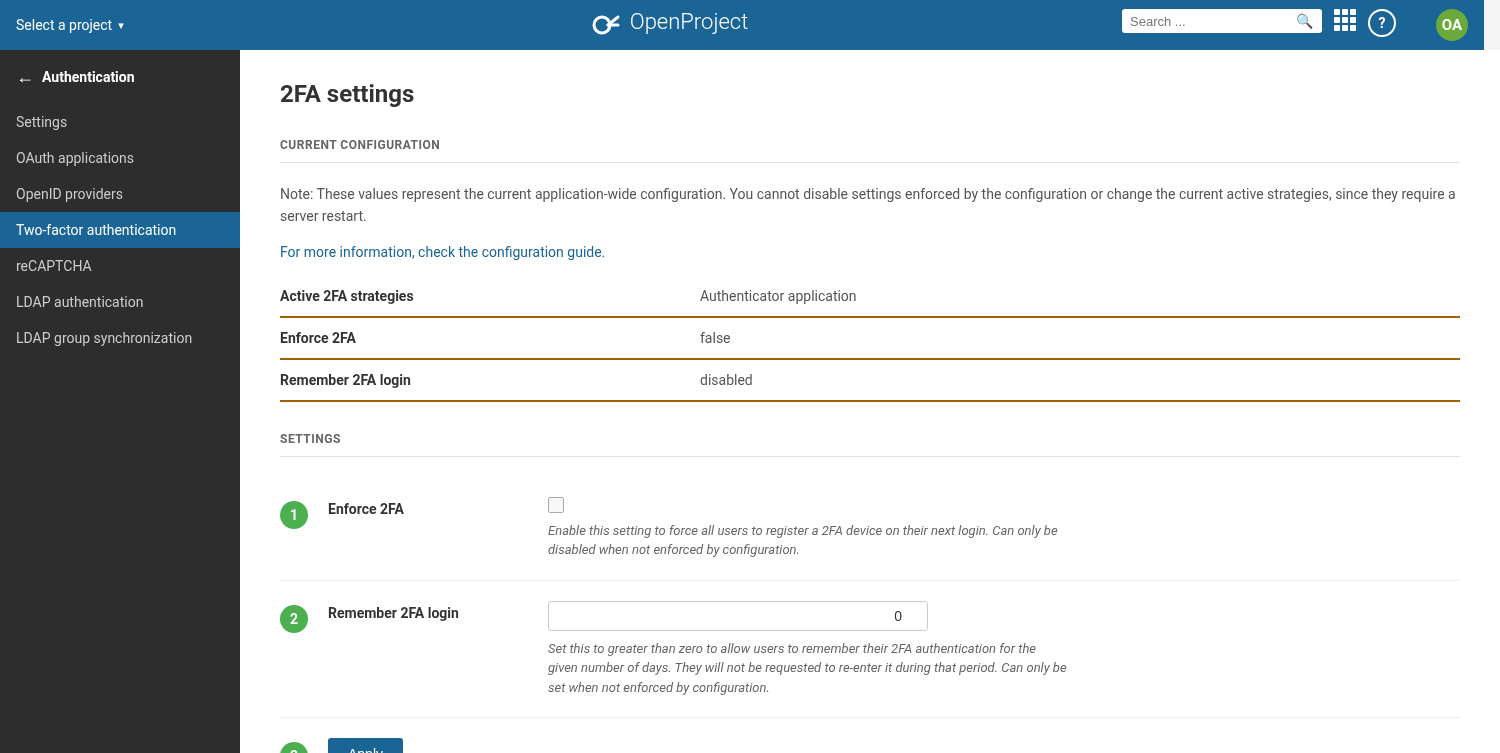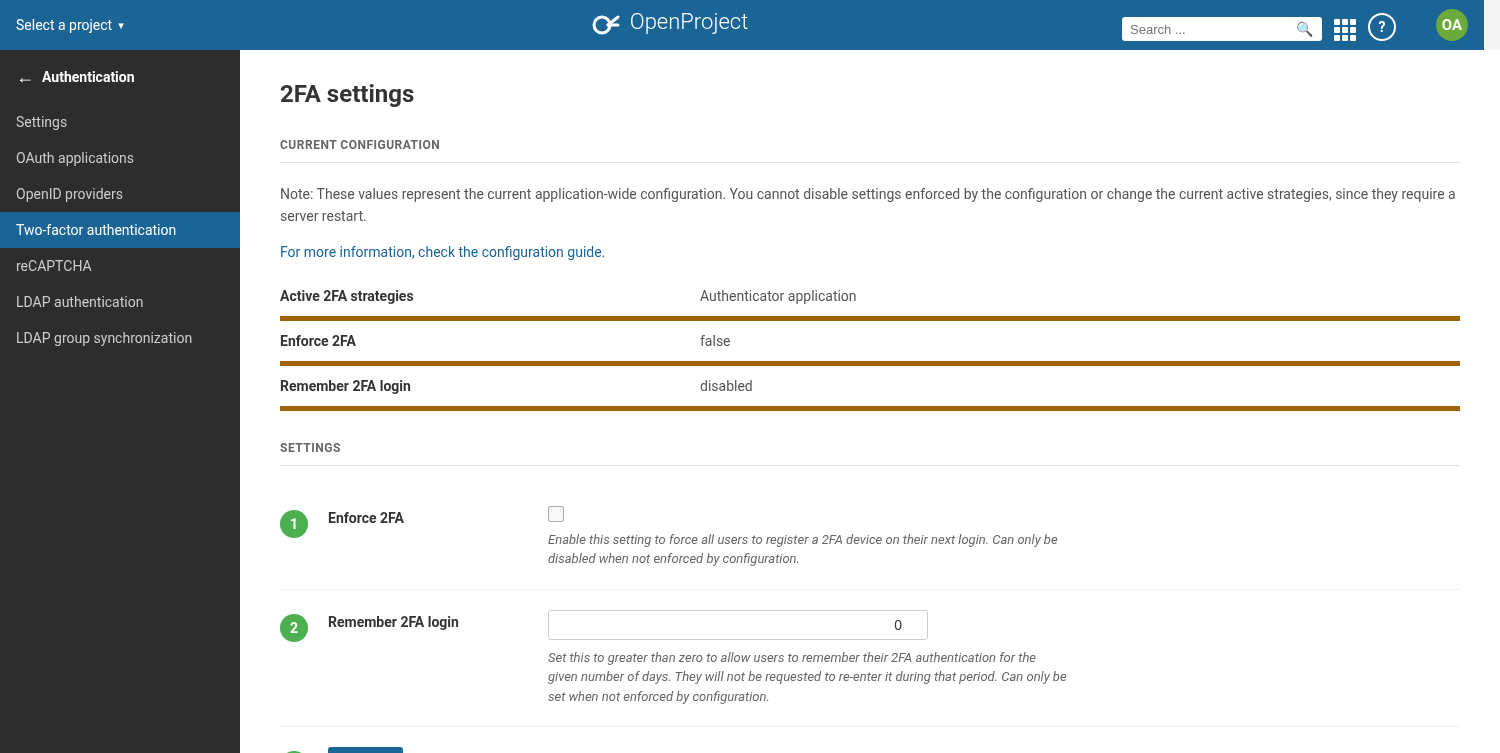--- a/index.html
+++ b/index.html
@@ -33,21 +33,21 @@
       font-size: 22px;
       font-weight: 300;
       gap: 8px;
     }
     .logo-icon {
       width: 32px;
       height: 32px;
     }
     .header-right {
       display: flex;
-      align-items: flex-end;
+      align-items: flex-start;
       gap: 12px;
       min-width: 300px;
       justify-content: flex-end;
     }
     .search-box {
       display: flex;
       align-items: center;
       background: white;
       border-radius: 3px;
       padding: 4px 8px;
@@ -162,21 +162,21 @@
       color: #1a6496;
       text-decoration: none;
     }
 
     .config-table {
       width: 100%;
       border-collapse: collapse;
       margin-top: 16px;
     }
     .config-table tr {
-      border-bottom: 5px solid #a16207;
+      border-bottom: 2px solid #a16207;
     }
     .config-table td {
       padding: 12px 0;
       vertical-align: top;
     }
     .config-table td:first-child {
       font-weight: bold;
       width: 420px;
       color: #333;
     }

